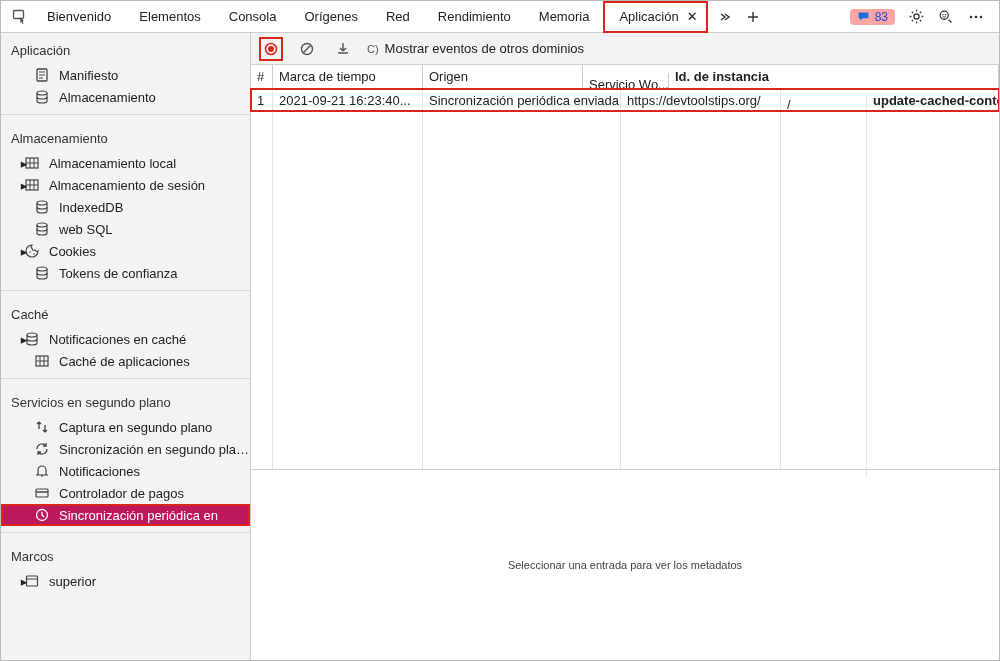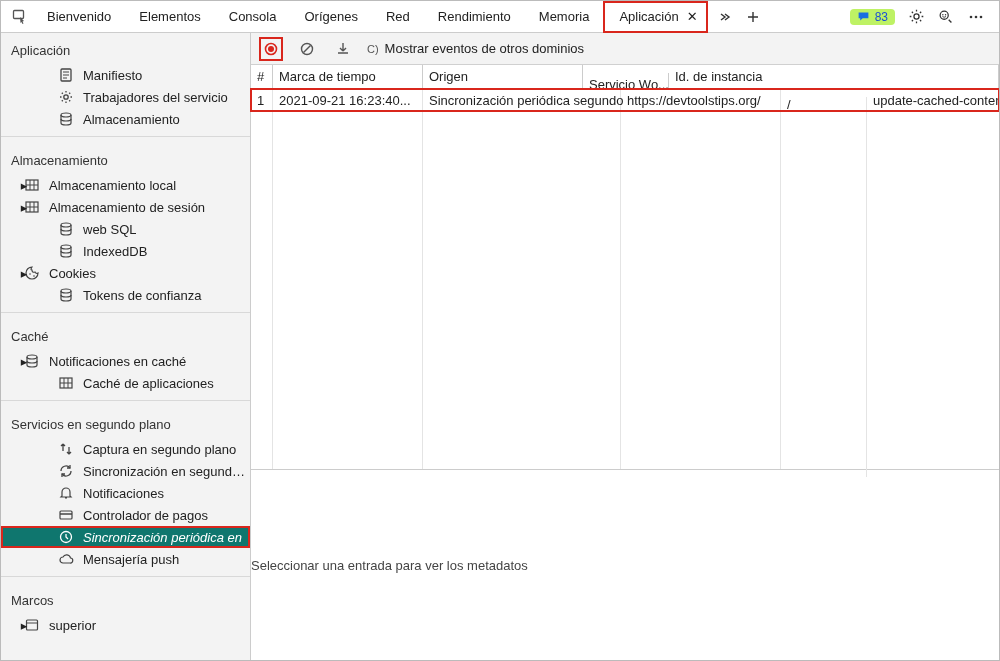--- a/index.html
+++ b/index.html
@@ -6,60 +6,60 @@
   html, body { width: 1000px; height: 661px; font-family: "Segoe UI", Arial, sans-serif; font-size: 13px; color: #222; background: #fff; overflow: hidden; }
   body { border: 1px solid #bbb; }
 
   
   .tabbar { display: flex; align-items: center; height: 32px; border-bottom: 1px solid #ccc; padding: 0 6px; gap: 0; }
   .tabbar .icon-slot { width: 26px; display:flex;align-items:center;justify-content:center; }
   .tab { padding: 0 14px; height: 32px; display: flex; align-items: center; cursor: pointer; white-space: nowrap; }
   .tab.active { border: 2px solid #d9261c; border-bottom: 2px solid #d9261c; background:#fff; padding: 0 8px 0 14px; gap:8px;}
   .tab .close { font-size:13px; }
   .tabbar-right { margin-left: auto; display:flex; align-items:center; gap:12px; padding-right:8px;}
-  .pill { background:#bef264; color:#1a4fd6; border-radius:4px; padding:1px 7px; display:flex; align-items:center; gap:5px; font-size:12px;}
+  .pill { background:#fca5a5; color:#1a4fd6; border-radius:4px; padding:1px 7px; display:flex; align-items:center; gap:5px; font-size:12px;}
   .pill .bubble { width:13px;height:13px;}
   .gear,.plus,.chev,.dots,.devices { width:18px;height:18px; display:flex;align-items:center;justify-content:center; }
 
   .main { display:flex; height: calc(100% - 32px); }
 
   
   .sidebar { width: 250px; background:#f3f3f3; border-right:1px solid #ccc; overflow-y:auto; padding-bottom:20px;}
   .section-title { padding: 10px 10px 6px 10px; color:#333; font-size:13px; }
-  .item { display:flex; align-items:center; height:22px; padding-left: 56px; gap:8px; cursor:pointer; position:relative;}
+  .item { display:flex; align-items:center; height:22px; padding-left: 32px; gap:8px; cursor:pointer; position:relative;}
   .item.has-expand { padding-left: 22px; }
   .item .expander { position:absolute; left:18px; width:10px; display:flex;align-items:center;justify-content:center;}
   .item .ico { width:18px; height:18px; display:flex; align-items:center; justify-content:center; flex:0 0 18px;}
-  .item.selected { background:#0f766e; color:#fff;font-style:italic; }
+  .item.selected { background:#be185d; color:#fff; }
   .item.selected-outline { outline:2px solid #d9261c; outline-offset:-2px;}
   .item .label { white-space:nowrap; overflow:hidden; text-overflow:ellipsis; }
   .sep { height:1px; background:#d8d8d8; margin:6px 0;}
 
   
   .content { flex:1; display:flex; flex-direction:column; background:#fff;}
   .toolbar { height:32px; background:#f3f3f3; border-bottom:1px solid #d0d0d0; display:flex; align-items:center; gap:12px; padding:0 8px;}
   .toolbar .btn { width:24px;height:24px; display:flex;align-items:center;justify-content:center; cursor:pointer;}
   .btn.record { border:2px solid #d9261c; }
   .checkbox { display:flex; align-items:center; gap:6px;}
   
   .table-head { display:flex; height:24px; border-bottom:1px solid #ccc; background:#fff; }
   .th { border-right:1px solid #ccc; padding:4px 6px; font-size:13px; overflow:hidden; white-space:nowrap;}
   .col-idx{width:22px;}
   .col-ts{width:150px;}
   .col-ev{width:198px;}
   .col-or{width:160px;}
   .col-sw{width:86px;margin-top:8px;}
-  .col-id{flex:1;}
+  .col-id{flex:1;font-weight:bold;}
   
   .table-body { flex: 1 1 auto; display:flex; position:relative; border-bottom:1px solid #ccc;}
   .table-body .colline { border-right:1px solid #e4e4e4; height:100%;}
   .row { position:absolute; top:0; left:0; right:0; height:22px; display:flex; align-items:center; outline:2px solid #d9261c; outline-offset:-1px;}
   .td { padding:0 6px; overflow:hidden; white-space:nowrap; height:100%; display:flex; align-items:center;}
   
-  .detail { height:190px; display:flex; align-items:center; justify-content:flex-start; color:#444; font-size:13px;}
+  .detail { height:190px; display:flex; align-items:center; justify-content:center; color:#444; font-size:11px;}
   
   svg { display:block; }
 </style>
 </head>
 <body>
 
 <div class="tabbar">
   <div class="icon-slot">
     <svg width="16" height="16" viewBox="0 0 16 16">
         <rect x="1.5" y="1.5" width="10" height="8" rx="1" fill="none" stroke="#555" stroke-width="1.3"></rect>
@@ -143,29 +143,20 @@
           <svg width="16" height="16" viewBox="0 0 16 16">
             <rect x="3" y="2" width="10" height="12" rx="1" fill="none" stroke="#444" stroke-width="1.3"></rect>
             <path d="M5 5h6M5 8h6M5 11h4" stroke="#444"></path>
           </svg>
         </span>
       <span class="label">Manifiesto</span>
     </div>
     <div class="item">
       <span class="ico">
           <svg width="16" height="16" viewBox="0 0 16 16">
-            <circle cx="8" cy="8" r="2.2" fill="none" stroke="#444" stroke-width="1.3"></circle>
-            <path d="M8 2v1.5M8 12.5V14M2 8h1.5M12.5 8H14M3.8 3.8l1 1M11.2 11.2l1 1M3.8 12.2l1-1M11.2 4.8l1-1" stroke="#444" stroke-width="1.3"></path>
-          </svg>
-        </span>
-      <span class="label">Trabajadores del servicio</span>
-    </div>
-    <div class="item">
-      <span class="ico">
-          <svg width="16" height="16" viewBox="0 0 16 16">
             <ellipse cx="8" cy="4" rx="5" ry="2" fill="none" stroke="#444" stroke-width="1.2"></ellipse>
             <path d="M3 4v8q0 2 5 2t5-2V4" fill="none" stroke="#444" stroke-width="1.2"></path>
             <path d="M3 8q0 2 5 2t5-2" fill="none" stroke="#444" stroke-width="1.2"></path>
           </svg>
         </span>
       <span class="label">Almacenamiento</span>
     </div>
 
     <div class="sep"></div>
     <div class="section-title">Almacenamiento</div>
@@ -190,31 +181,31 @@
       <span class="label">Almacenamiento de sesión</span>
     </div>
     <div class="item">
       <span class="ico">
           <svg width="16" height="16" viewBox="0 0 16 16">
             <ellipse cx="8" cy="4" rx="5" ry="2" fill="none" stroke="#444" stroke-width="1.2"></ellipse>
             <path d="M3 4v8q0 2 5 2t5-2V4" fill="none" stroke="#444" stroke-width="1.2"></path>
             <path d="M3 8q0 2 5 2t5-2" fill="none" stroke="#444" stroke-width="1.2"></path>
           </svg>
         </span>
+      <span class="label">IndexedDB</span>
+    </div>
+    <div class="item">
+      <span class="ico">
+          <svg width="16" height="16" viewBox="0 0 16 16">
+            <ellipse cx="8" cy="4" rx="5" ry="2" fill="none" stroke="#444" stroke-width="1.2"></ellipse>
+            <path d="M3 4v8q0 2 5 2t5-2V4" fill="none" stroke="#444" stroke-width="1.2"></path>
+            <path d="M3 8q0 2 5 2t5-2" fill="none" stroke="#444" stroke-width="1.2"></path>
+          </svg>
+        </span>
       <span class="label">web SQL</span>
-    </div>
-    <div class="item">
-      <span class="ico">
-          <svg width="16" height="16" viewBox="0 0 16 16">
-            <ellipse cx="8" cy="4" rx="5" ry="2" fill="none" stroke="#444" stroke-width="1.2"></ellipse>
-            <path d="M3 4v8q0 2 5 2t5-2V4" fill="none" stroke="#444" stroke-width="1.2"></path>
-            <path d="M3 8q0 2 5 2t5-2" fill="none" stroke="#444" stroke-width="1.2"></path>
-          </svg>
-        </span>
-      <span class="label">IndexedDB</span>
     </div>
     <div class="item has-expand">
       <span class="expander">▸</span>
       <span class="ico">
           <svg width="16" height="16" viewBox="0 0 16 16">
             <path d="M8 2a6 6 0 1 0 6 6q-2 1-3-1-3 1-3-2-2 0-0-3z" fill="none" stroke="#444" stroke-width="1.2"></path>
             <circle cx="6" cy="9" r="0.8" fill="#444"></circle>
             <circle cx="10" cy="11" r="0.8" fill="#444"></circle>
           </svg>
         </span>
@@ -291,28 +282,20 @@
       <span class="label">Controlador de pagos</span>
     </div>
     <div class="item selected selected-outline">
       <span class="ico">
           <svg width="16" height="16" viewBox="0 0 16 16">
             <circle cx="8" cy="8" r="5.5" fill="none" stroke="#fff" stroke-width="1.3"></circle>
             <path d="M8 5v3l2 2" stroke="#fff" stroke-width="1.3" fill="none"></path>
           </svg>
         </span>
       <span class="label">Sincronización periódica en</span>
-    </div>
-    <div class="item">
-      <span class="ico">
-          <svg width="16" height="16" viewBox="0 0 16 16">
-            <path d="M5 12a3 3 0 0 1 0-6 4 4 0 0 1 7.5 1A2.5 2.5 0 0 1 12 12z" fill="none" stroke="#444" stroke-width="1.2"></path>
-          </svg>
-        </span>
-      <span class="label">Mensajería push</span>
     </div>
 
     <div class="sep"></div>
     <div class="section-title">Marcos</div>
     <div class="item has-expand">
       <span class="expander">▸</span>
       <span class="ico">
           <svg width="16" height="16" viewBox="0 0 16 16">
             <rect x="2.5" y="3" width="11" height="10" rx="1" fill="none" stroke="#444" stroke-width="1.2"></rect>
             <path d="M2.5 6h11" stroke="#444"></path>
@@ -358,21 +341,21 @@
     <div class="table-body">
       <div class="colline col-idx"></div>
       <div class="colline col-ts"></div>
       <div class="colline col-ev"></div>
       <div class="colline col-or"></div>
       <div class="colline col-sw"></div>
       <div class="colline col-id" style="border-right:none;"></div>
       <div class="row">
         <div class="td col-idx">1</div>
         <div class="td col-ts">2021-09-21 16:23:40...</div>
-        <div class="td col-ev" style="overflow:visible;">Sincronización periódica segundo</div>
+        <div class="td col-ev" style="overflow:visible;">Sincronización periódica enviada</div>
         <div class="td col-or">https://devtoolstips.org/</div>
         <div class="td col-sw">/</div>
         <div class="td col-id">update-cached-content</div>
       </div>
     </div>
 
     <div class="detail">
       <span>Seleccionar una entrada para ver los metadatos</span>
     </div>
   </div>

